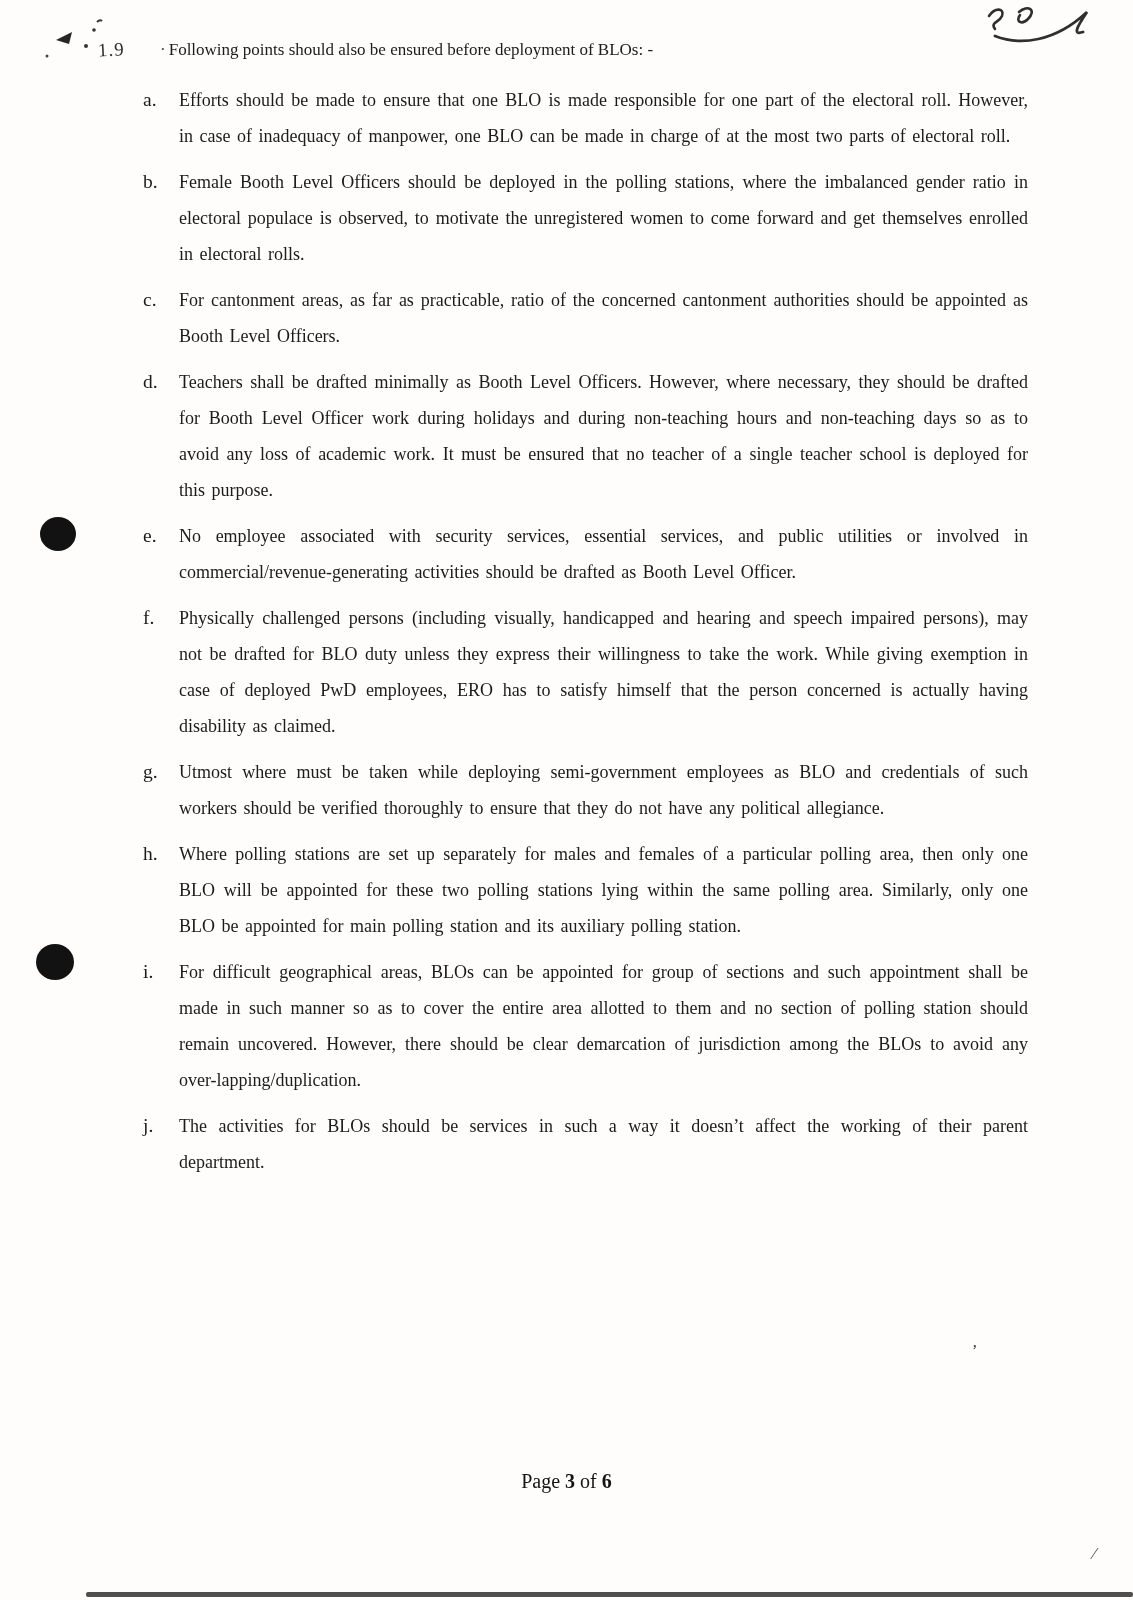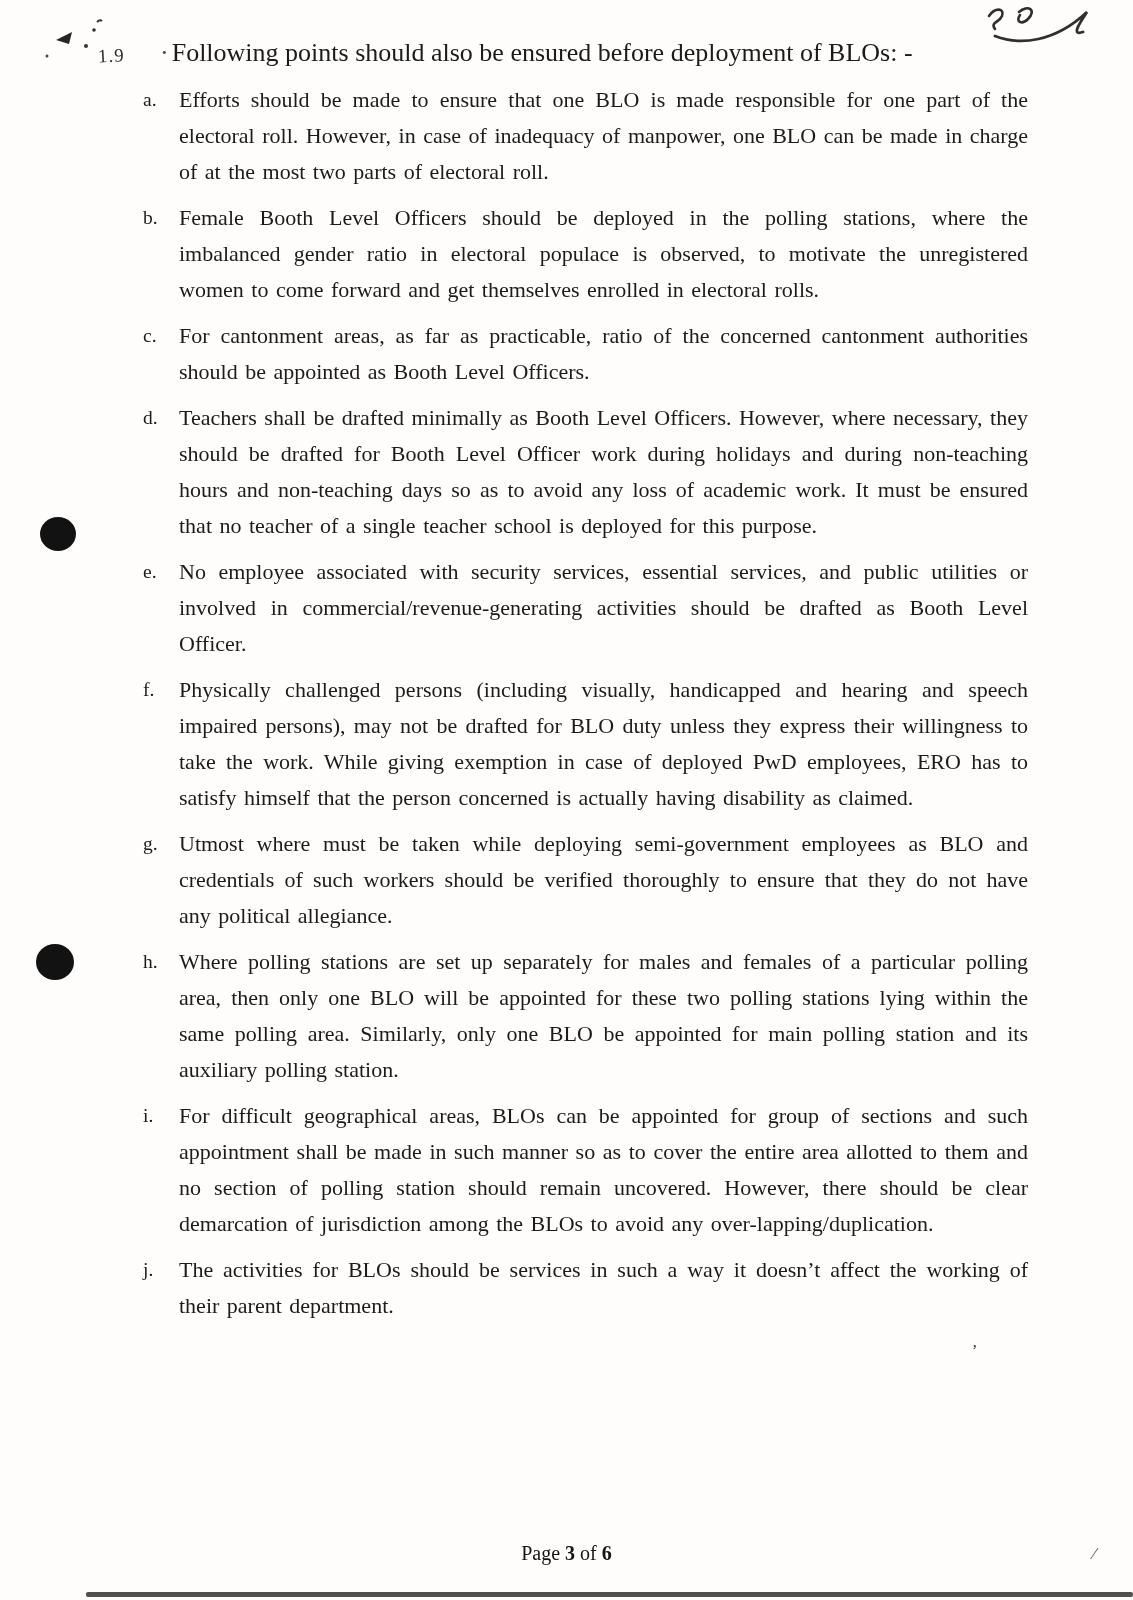--- a/index.html
+++ b/index.html
@@ -18,41 +18,41 @@
   
   .heading-row {
     position:absolute; top:38px; left:98px; right:100px;
     display:flex; align-items:baseline;
   }
   .sec-num {
     font-size:19px; width:62px; flex-shrink:0;
     transform:rotate(-3deg);
     color:#2e2e2e; letter-spacing:1px;
   }
-  .heading-text { font-size:26px; }
+  .heading-text { font-size:17px; }
   .heading-text::before { content:"\00B7"; margin-right:3px; color:#444; }
 
   
   .content {
     position:absolute; top:82px; left:143px; width:885px;
   }
   .item { display:flex; margin-bottom:10px; }
   .item-label {
     width:36px; flex-shrink:0;
     font-size:19.5px; line-height:36px;
   }
   .item-text {
     flex:1; text-align:justify;
-    font-size:22px; line-height:36px;
+    font-size:18px; line-height:36px;
     word-spacing:2px;
   }
 
   
   .footer {
-    position:absolute; top:1542px; left:0; width:100%;
+    position:absolute; top:1470px; left:0; width:100%;
     text-align:center; font-size:20px; color:#141414;
   }
   .footer b { font-weight:bold; }
 
   
   .punch-dot { position:absolute; background:#121212; border-radius:50%; }
   .punch-dot.one { left:40px; top:517px; width:36px; height:34px; }
   .punch-dot.two { left:36px; top:944px; width:38px; height:36px; }
 
   .bottom-line {

